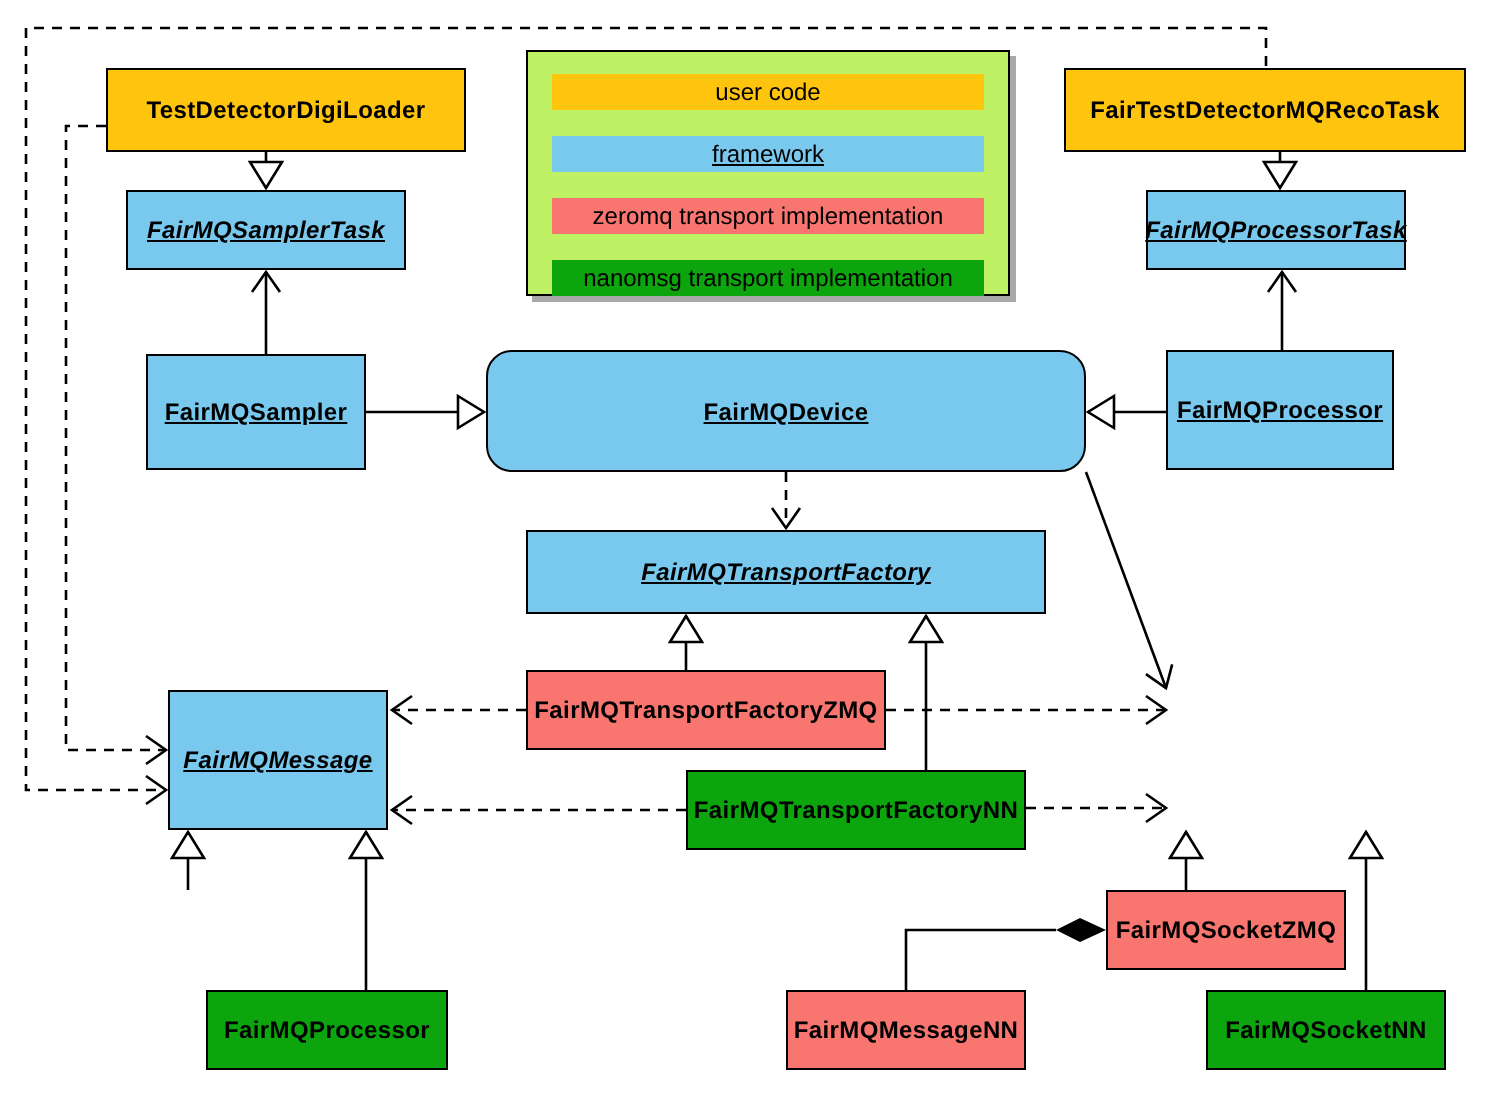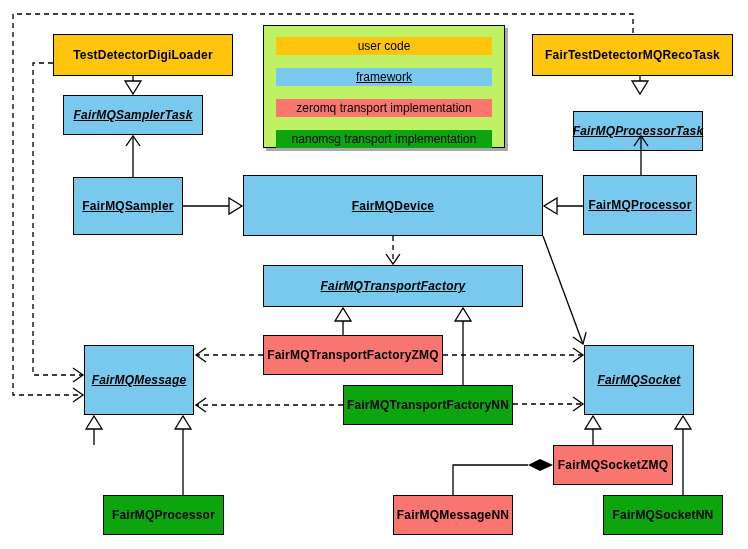--- a/index.html
+++ b/index.html
@@ -16,23 +16,23 @@
   .abstract{font-style:italic;}
   .c-yellow{background:#FFC40D;}
   .c-blue{background:#79C9EF;text-decoration:underline;}
   .c-red{background:#F8766F;}
   .c-green{background:#0DA50D;}
 
   
   #n-tddl{left:53px;top:34px;width:180px;height:42px;}
   #n-ftdmqrt{left:532px;top:34px;width:201px;height:42px;}
   #n-samplertask{left:63px;top:95px;width:140px;height:40px;}
-  #n-processortask{left:573px;top:111px;width:130px;height:40px;}
+  #n-processortask{left:573px;top:95px;width:130px;height:40px;}
   #n-sampler{left:73px;top:177px;width:110px;height:58px;}
-  #n-device{left:243px;top:175px;width:300px;height:61px;}
+  #n-device{left:243px;top:175px;width:300px;height:61px;border-radius:13px;}
   #n-processor{left:583px;top:175px;width:114px;height:60px;}
   #n-factory{left:263px;top:265px;width:260px;height:42px;}
   #n-factoryzmq{left:263px;top:335px;width:180px;height:40px;}
   #n-factorynn{left:343px;top:385px;width:170px;height:40px;}
   #n-message{left:84px;top:345px;width:110px;height:70px;}
   #n-socket{left:584px;top:345px;width:110px;height:70px;}
   #n-messagezmq{left:33px;top:445px;width:131px;height:40px;}
   #n-messagenn{left:103px;top:495px;width:121px;height:40px;}
   #n-socketzmq{left:553px;top:445px;width:120px;height:40px;}
   #n-socketnn{left:603px;top:495px;width:120px;height:40px;}
@@ -100,23 +100,20 @@
   </div>
   <div id="n-factoryzmq" class="node c-red">
     <span>FairMQTransportFactoryZMQ</span>
   </div>
   <div id="n-factorynn" class="node c-green">
     <span>FairMQTransportFactoryNN</span>
   </div>
   <div id="n-message" class="node c-blue abstract">
     <span>FairMQMessage</span>
   </div>
-  <div id="n-socket" class="node c-blue abstract">
-    <span>FairMQSocket</span>
-  </div>
   <div id="n-messagenn" class="node c-green">
     <span>FairMQProcessor</span>
   </div>
   <div id="n-socketzmq" class="node c-red">
     <span>FairMQSocketZMQ</span>
   </div>
   <div id="n-socketnn" class="node c-green">
     <span>FairMQSocketNN</span>
   </div>
   <div id="n-contextzmq" class="node c-red">

